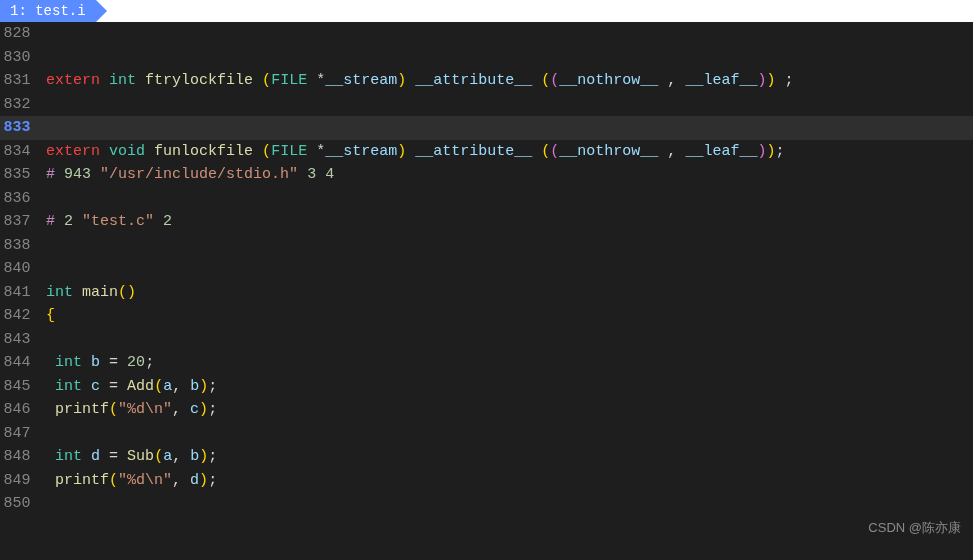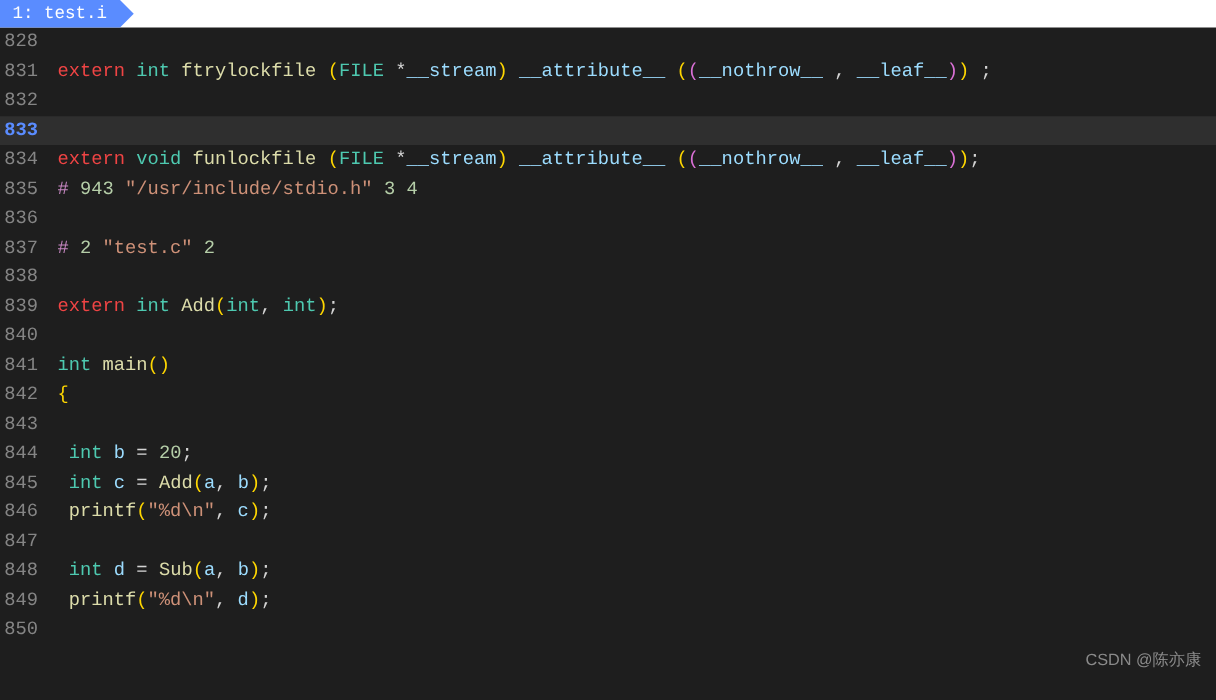--- a/index.html
+++ b/index.html
@@ -98,38 +98,38 @@
 
 <div class="tab-bar">
   <div class="tab">
       <span>1: test.i</span>
     </div>
 </div>
 
 <div class="editor">
 
   <div class="line"><div class="gutter">828</div><div class="code"></div></div>
+  <div class="line"><div class="gutter">830</div><div class="code"></div></div>
 
   <div class="line"><div class="gutter">831</div><div class="code"><span class="kw">extern</span><span> </span><span class="type">int</span><span> </span><span class="fn">ftrylockfile</span><span> </span><span class="par">(</span><span class="type2">FILE</span><span> </span><span class="op">*</span><span class="id">__stream</span><span class="par">)</span><span> </span><span class="attr">__attribute__</span><span> </span><span class="par">(</span><span class="par2">(</span><span class="id">__nothrow__</span><span> </span><span class="comma">,</span><span> </span><span class="id">__leaf__</span><span class="par2">)</span><span class="par">)</span><span> </span><span class="pun">;</span></div></div>
 
   <div class="line"><div class="gutter">832</div><div class="code"></div></div>
 
   <div class="line current"><div class="gutter">833</div><div class="code"></div></div>
 
   <div class="line"><div class="gutter">834</div><div class="code"><span class="kw">extern</span><span> </span><span class="type">void</span><span> </span><span class="fn">funlockfile</span><span> </span><span class="par">(</span><span class="type2">FILE</span><span> </span><span class="op">*</span><span class="id">__stream</span><span class="par">)</span><span> </span><span class="attr">__attribute__</span><span> </span><span class="par">(</span><span class="par2">(</span><span class="id">__nothrow__</span><span> </span><span class="comma">,</span><span> </span><span class="id">__leaf__</span><span class="par2">)</span><span class="par">)</span><span class="pun">;</span></div></div>
 
   <div class="line"><div class="gutter">835</div><div class="code"><span class="hash">#</span><span> </span><span class="num">943</span><span> </span><span class="str">"/usr/include/stdio.h"</span><span> </span><span class="num">3</span><span> </span><span class="num">4</span></div></div>
 
   <div class="line"><div class="gutter">836</div><div class="code"></div></div>
 
   <div class="line"><div class="gutter">837</div><div class="code"><span class="hash">#</span><span> </span><span class="num">2</span><span> </span><span class="str">"test.c"</span><span> </span><span class="num">2</span></div></div>
 
   <div class="line"><div class="gutter">838</div><div class="code"></div></div>
 
-  <div class="line"><div class="gutter">839</div><div class="code"><span class="kw">extern</span><span> </span><span class="type">int</span><span> </span><span class="fn">Add</span><span class="par">(</span><span class="type">int</span><span class="comma">,</span><span> </span><span class="type">int</span><span class="par">)</span><span class="pun">;</span></div></div>
 
   <div class="line"><div class="gutter">840</div><div class="code"></div></div>
 
   <div class="line"><div class="gutter">841</div><div class="code"><span class="type">int</span><span> </span><span class="fn">main</span><span class="par">(</span><span class="par">)</span></div></div>
 
   <div class="line"><div class="gutter">842</div><div class="code"><span class="par">{</span></div></div>
 
   <div class="line"><div class="gutter">843</div></div>
 
   <div class="line"><div class="gutter">844</div><div class="code"> <span class="type">int</span><span> </span><span class="id">b</span><span> </span><span class="op">=</span><span> </span><span class="num">20</span><span class="pun">;</span></div></div>

